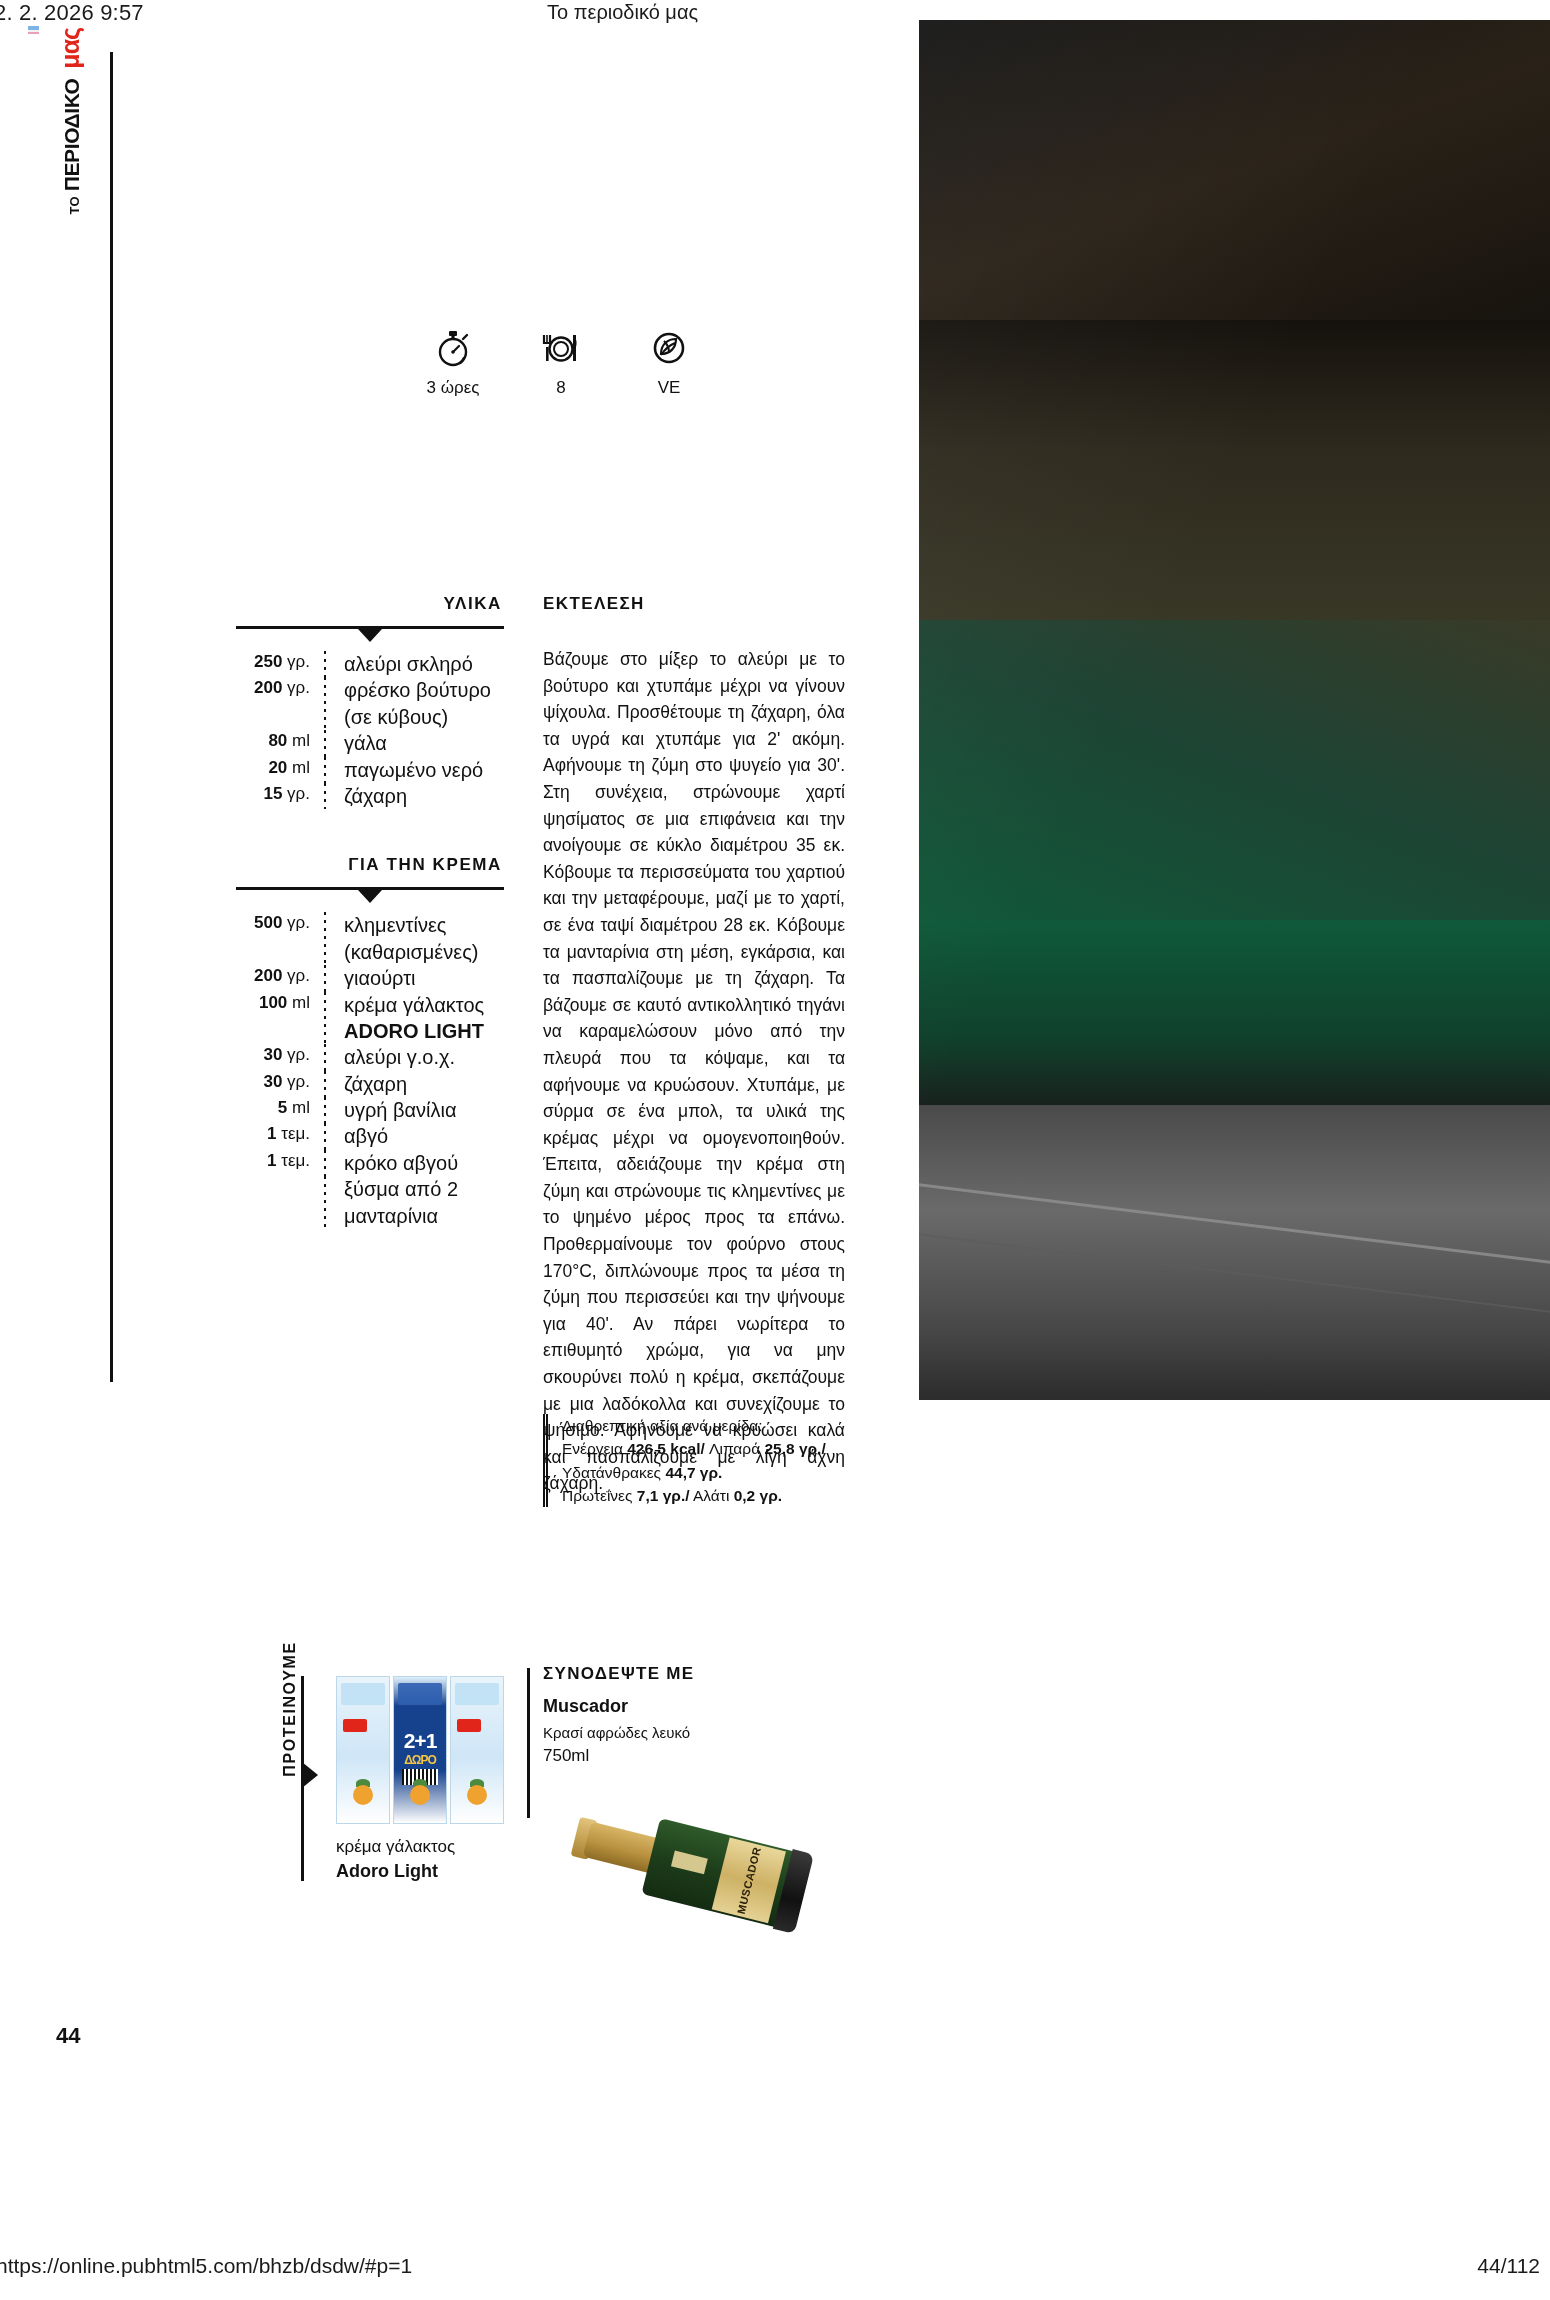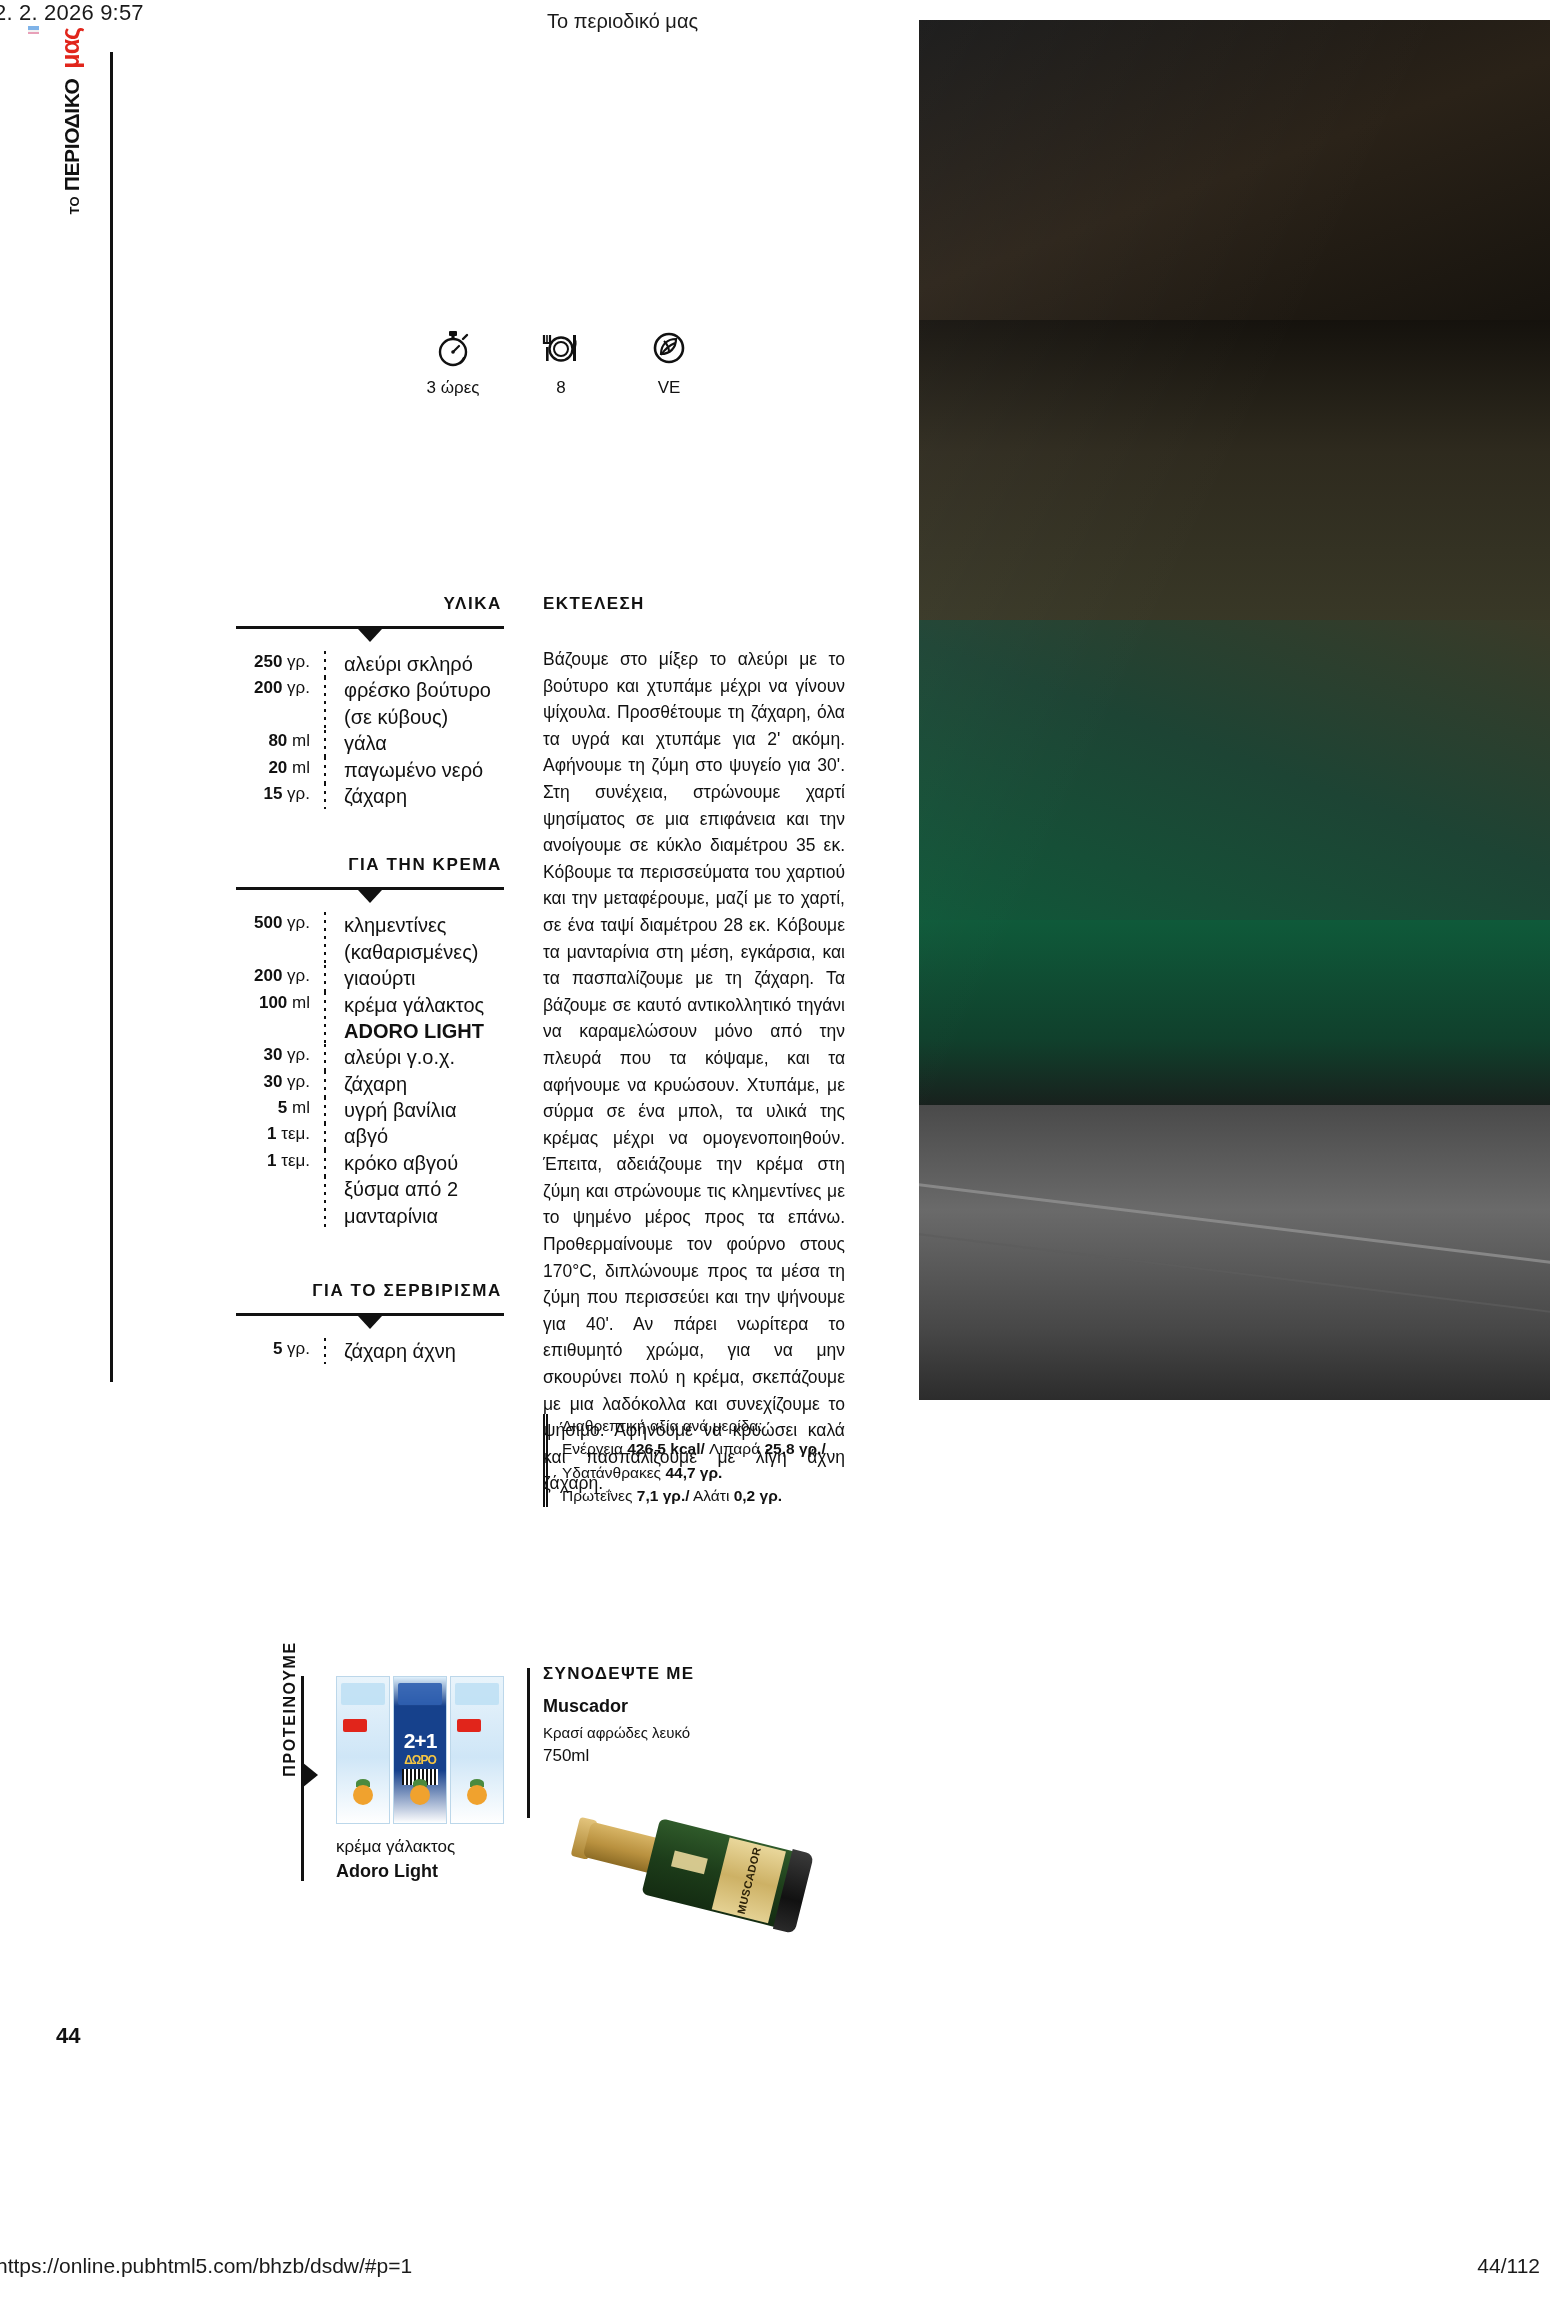--- a/index.html
+++ b/index.html
@@ -29,21 +29,21 @@
     color: #1a1a1a;
   }
   .print-header .ph-date {
     position: absolute;
     left: -6px; top: 0;
     white-space: nowrap;
     letter-spacing: 0.2px;
   }
   .print-header .ph-title {
     position: absolute;
-    left: 547px; top: 10px;
+    left: 547px; top: 1px;
     font-size: 20px;
     white-space: nowrap;
   }
   .ph-favicon {
     position: absolute;
     left: 28px; top: 26px;
     width: 11px; height: 14px;
     background: linear-gradient(to bottom,
       #7fb3e8 0 28%, #f2f2f2 28% 46%, #e8a0b8 46% 62%,
       #1a1a1a 62% 82%, #f5c542 82% 100%);
@@ -483,31 +483,20 @@
             <div class="ing-name">κρόκο αβγού</div>
           </div>
           <div class="ing-row">
             <div class="ing-qty"></div>
             <div class="ing-dots"></div>
             <div class="ing-name">ξύσμα από 2 μανταρίνια</div>
           </div>
         </div>
       </div>
 
-      <div style="margin-top:52px">
-        <div class="sec-head">ΓΙΑ ΤΟ ΣΕΡΒΙΡΙΣΜΑ</div>
-        <div class="sec-rule"></div>
-        <div class="ing-list">
-          <div class="ing-row">
-            <div class="ing-qty"><b>5</b> <span>γρ.</span></div>
-            <div class="ing-dots"></div>
-            <div class="ing-name">ζάχαρη άχνη</div>
-          </div>
-        </div>
-      </div>
     </div>
 
     <div class="col-right">
       <div class="method-head">ΕΚΤΕΛΕΣΗ</div>
       <div class="method-body">Βάζουμε στο μίξερ το αλεύρι με το βούτυρο και χτυπάμε μέχρι να γίνουν ψίχουλα. Προσθέτουμε τη ζάχαρη, όλα τα υγρά και χτυπάμε για 2' ακόμη. Αφήνουμε τη ζύμη στο ψυγείο για 30'. Στη συνέχεια, στρώνουμε χαρτί ψησίματος σε μια επιφάνεια και την ανοίγουμε σε κύκλο διαμέτρου 35 εκ. Κόβουμε τα περισσεύματα του χαρτιού και την μεταφέρουμε, μαζί με το χαρτί, σε ένα ταψί διαμέτρου 28 εκ. Κόβουμε τα μανταρίνια στη μέση, εγκάρσια, και τα πασπαλίζουμε με τη ζάχαρη. Τα βάζουμε σε καυτό αντικολλητικό τηγάνι να καραμελώσουν μόνο από την πλευρά που τα κόψαμε, και τα αφήνουμε να κρυώσουν. Χτυπάμε, με σύρμα σε ένα μπολ, τα υλικά της κρέμας μέχρι να ομογενοποιηθούν. Έπειτα, αδειάζουμε την κρέμα στη ζύμη και στρώνουμε τις κλημεντίνες με το ψημένο μέρος προς τα επάνω. Προθερμαίνουμε τον φούρνο στους 170°C, διπλώνουμε προς τα μέσα τη ζύμη που περισσεύει και την ψήνουμε για 40'. Αν πάρει νωρίτερα το επιθυμητό χρώμα, για να μην σκουρύνει πολύ η κρέμα, σκεπάζουμε με μια λαδόκολλα και συνεχίζουμε το ψήσιμο. Αφήνουμε να κρυώσει καλά και πασπαλίζουμε με λίγη άχνη ζάχαρη.</div>
     </div>
 
     <div class="nutrition">
       <div>Διαθρεπτική αξία ανά μερίδα:</div>
       <div>

